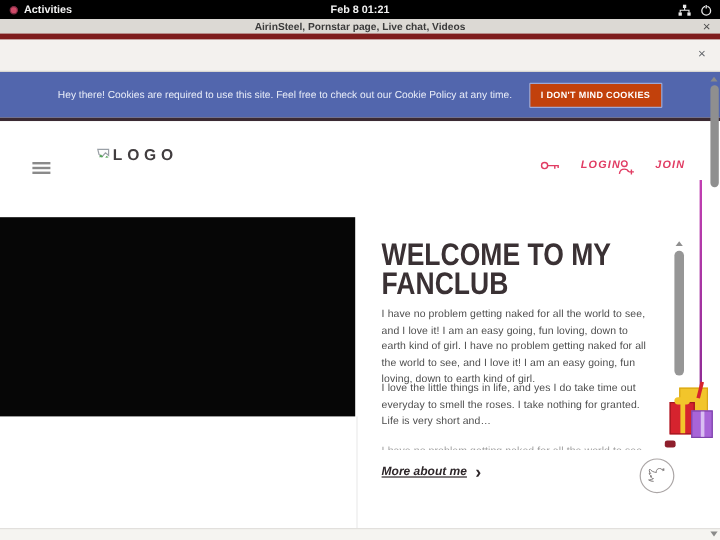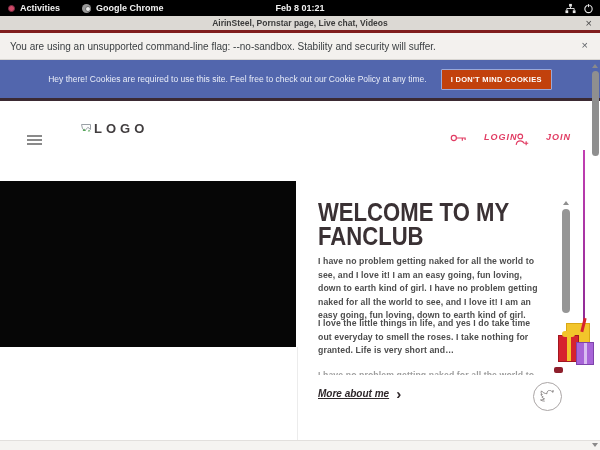--- a/index.html
+++ b/index.html
@@ -14,21 +14,21 @@
   .topbar .grp{ position:absolute; top:0; height:16px; display:flex; align-items:center; gap:5px; }
   .rec-dot{ width:7px; height:7px; border-radius:50%; background:#cf4a68; border:1px solid #7e2c44; }
   .chrome-ball{ width:9px; height:9px; border-radius:50%; background:#9a9a9a; position:relative; }
   .chrome-ball::after{ content:""; position:absolute; left:2.5px; top:2.5px; width:4px; height:4px;
     border-radius:50%; background:#e8e8e8; border:0.5px solid #6b6b6b;}
   .clock{ position:absolute; left:50%; transform:translateX(-50%); top:0; height:16px;
     display:flex; align-items:center; }
   .tb-ico{ width:11px; height:11px; }
   
   .titlebar{ position:absolute; left:0; top:16px; width:600px; height:17px; background:#dcd9d4;
-    border-bottom:3px solid #7f1d1d; display:flex; align-items:center; justify-content:center; }
+    border-bottom:5px solid #7f1d1d; display:flex; align-items:center; justify-content:center; }
   .titlebar .title{ font-size:8.5px; font-weight:bold; color:#3b3b3b; }
   .win-close{ position:absolute; right:8px; top:1px; font-size:11px; color:#4a4a4a; cursor:default;}
   
   .infobar{ position:absolute; left:0; top:33px; width:600px; height:27px; background:#f3f1ee;
     border-bottom:1px solid #d8d6d2; display:flex; align-items:center; padding:0 10px; }
   .infobar .msg{ font-size:10px; color:#3c4043; }
   .info-close{ position:absolute; right:12px; top:6px; font-size:11px; color:#5f6368; }
   
   .page{ position:absolute; left:0; top:60px; width:600px; height:390px; background:#fff; overflow:hidden; }
   
@@ -46,21 +46,21 @@
   .logo .logo-text{ font-size:13px; font-weight:bold; letter-spacing:4px; color:#413d3f; }
   .auth{ position:absolute; top:31px; display:flex; align-items:flex-start; gap:17px; cursor:pointer;
     color:#e13c63; font-style:italic; font-weight:bold; font-size:9px; letter-spacing:1px; }
   .auth-login{ left:450px; } .auth-join{ left:514px; }
   
   .hero-black{ position:absolute; left:0; top:121px; width:296px; height:166px; background:#060606; }
   .col-divider{ position:absolute; left:297px; top:287px; width:1px; height:93px; background:#ececec; }
   .fan-heading{ position:absolute; left:318px; top:140px; width:280px; font-size:26px; line-height:24px;
     font-weight:bold; color:#3a3134; letter-spacing:0; transform:scaleX(.85); transform-origin:left top; }
   .para{ position:absolute; left:318px; width:227px; font-size:8.7px; line-height:13.6px;
-    color:#4d4d4d; letter-spacing:.1px;font-weight:bold; }
+    color:#4d4d4d; letter-spacing:.1px; }
   .para1{ top:195px; } .para2{ top:257px; }
   .para3{ top:309px; height:6px; overflow:hidden; opacity:.55; }
   .more{ position:absolute; left:318px; top:328px; display:flex; align-items:center; gap:7px; cursor:pointer; }
   .more .more-label{ font-size:10px; font-weight:bold; font-style:italic; color:#2e272a;
     text-decoration:underline; }
   .more .chev{ font-size:15px; line-height:10px; font-weight:bold; color:#2e272a; }
   .tw-circle{ position:absolute; left:533px; top:322px; width:29px; height:29px; border-radius:50%;
     border:1.4px solid #aba6a6; display:flex; align-items:center; justify-content:center; cursor:pointer;}
   
   .inner-scroll-arrow{ position:absolute; left:563px; top:141px; width:0; height:0;
@@ -99,24 +99,20 @@
 </head>
 <body>
 
 <div id="screen">
 
   <div class="topbar">
     <div class="grp" style="left:8px;justify-content:space-between;">
       <span class="rec-dot"></span>
       <span>Activities</span>
     </div>
-    <div class="grp" style="left:82px;">
-      <span class="chrome-ball"></span>
-      <span>Google Chrome</span>
-    </div>
     <div class="clock">
       <span>Feb 8 01:21</span>
     </div>
     <div class="grp" style="right:24px;">
       <svg class="tb-ico" viewBox="0 0 12 12">
         <rect x="4.5" y="1" width="3" height="3" fill="#e8e8e8"></rect>
         <rect x="0.5" y="8" width="3" height="3" fill="#e8e8e8"></rect>
         <rect x="8.5" y="8" width="3" height="3" fill="#e8e8e8"></rect>
         <path d="M6 4v2M2 8V6h8v2" stroke="#e8e8e8" stroke-width="1" fill="none"></path>
       </svg>
@@ -129,21 +125,20 @@
       </svg>
     </div>
   </div>
 
   <div class="titlebar">
     <span class="title">AirinSteel, Pornstar page, Live chat, Videos</span>
     <span class="win-close">×</span>
   </div>
 
   <div class="infobar">
-    <span class="msg">You are using an unsupported command-line flag: --no-sandbox. Stability and security will suffer.</span>
     <span class="info-close">×</span>
   </div>
 
   <div class="page">
 
     <div class="cookie">
       <span class="ctext">Hey there! Cookies are required to use this site. Feel free to check out our Cookie Policy at any time.</span>
       <button class="cbtn">I DON'T MIND COOKIES</button>
     </div>
     <div class="dark-strip"></div>

